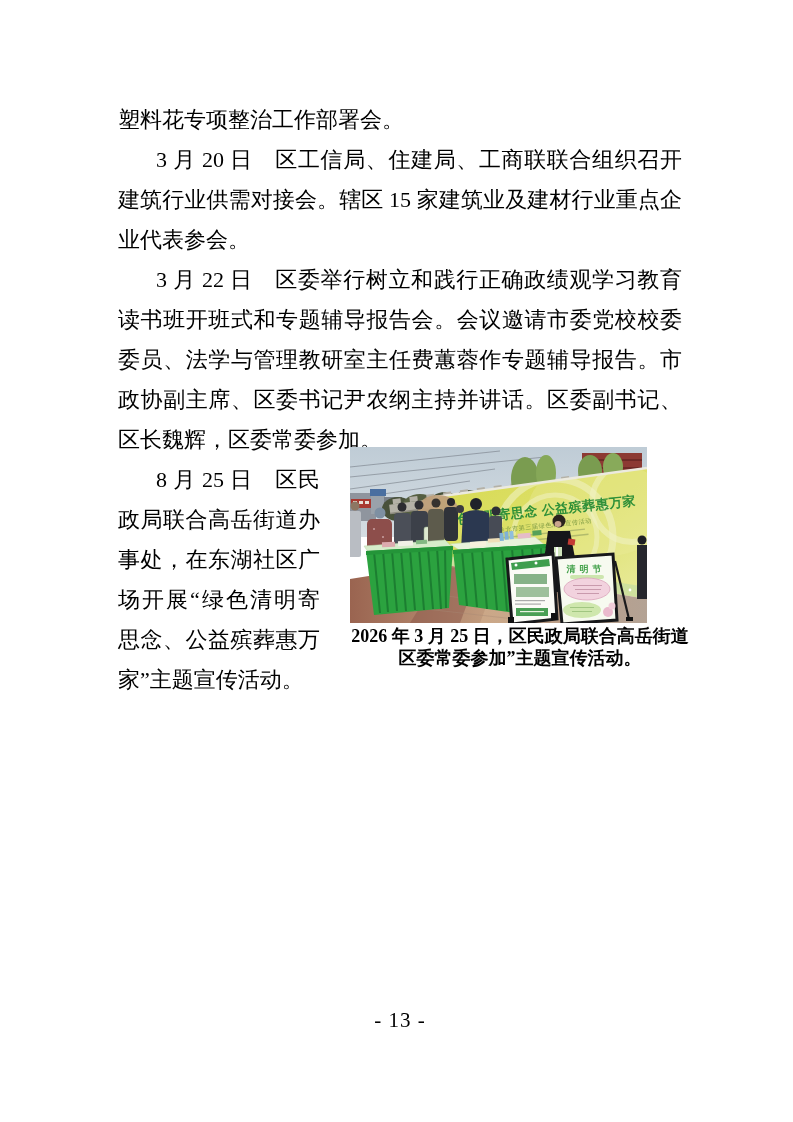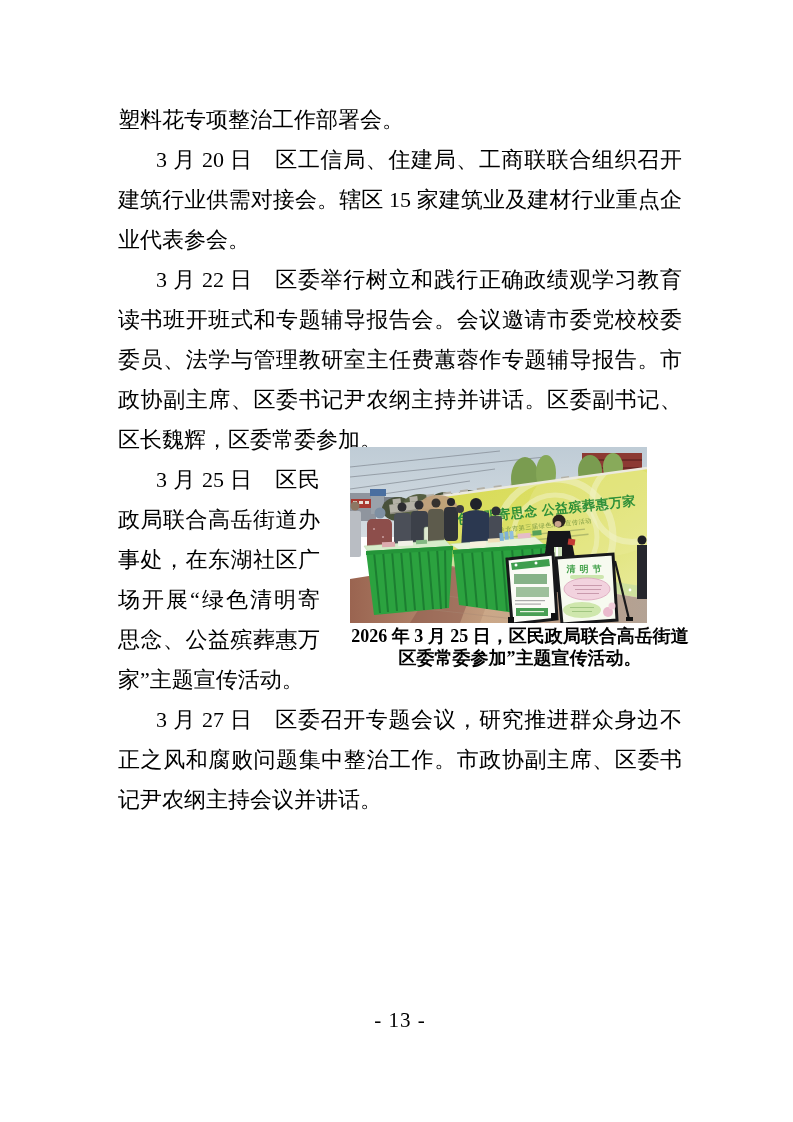--- a/index.html
+++ b/index.html
@@ -42,22 +42,21 @@
 </style>
 </head>
 <body>
 
 <div class="page">
 
   <div class="content">
     <p class="para noindent">塑料花专项整治工作部署会。</p>
     <p class="para">3 月 20 日　区工信局、住建局、工商联联合组织召开建筑行业供需对接会。辖区 15 家建筑业及建材行业重点企业代表参会。</p>
     <p class="para">3 月 22 日　区委举行树立和践行正确政绩观学习教育读书班开班式和专题辅导报告会。会议邀请市委党校校委委员、法学与管理教研室主任费蕙蓉作专题辅导报告。市政协副主席、区委书记尹农纲主持并讲话。区委副书记、区长魏辉，区委常委参加。</p>
-    <p class="para narrow">3 月 25 日　区民政局联合高岳街道办事处，在东湖社区广场开展“绿色清明寄思念、公益殡葬惠万家”主题宣传活动。</p>
-    <p class="para">3 月 27 日　区委召开专题会议，研究推进群众身边不正之风和腐败问题集中整治工作。市政协副主席、区委书记尹农纲主持会议并讲话。</p>
+    <p class="para narrow">8 月 25 日　区民政局联合高岳街道办事处，在东湖社区广场开展“绿色清明寄思念、公益殡葬惠万家”主题宣传活动。</p>
   </div>
 
   <figure class="photo-figure">
     <div class="photo">
       <svg width="297" height="176" viewBox="0 0 297 176" xmlns="http://www.w3.org/2000/svg">
         <defs>
           <linearGradient id="skyGrad" x1="0" y1="0" x2="0" y2="1">
             <stop offset="0" stop-color="#bfccd6"></stop>
               <stop offset="1" stop-color="#d5dde2"></stop>
           </linearGradient>

